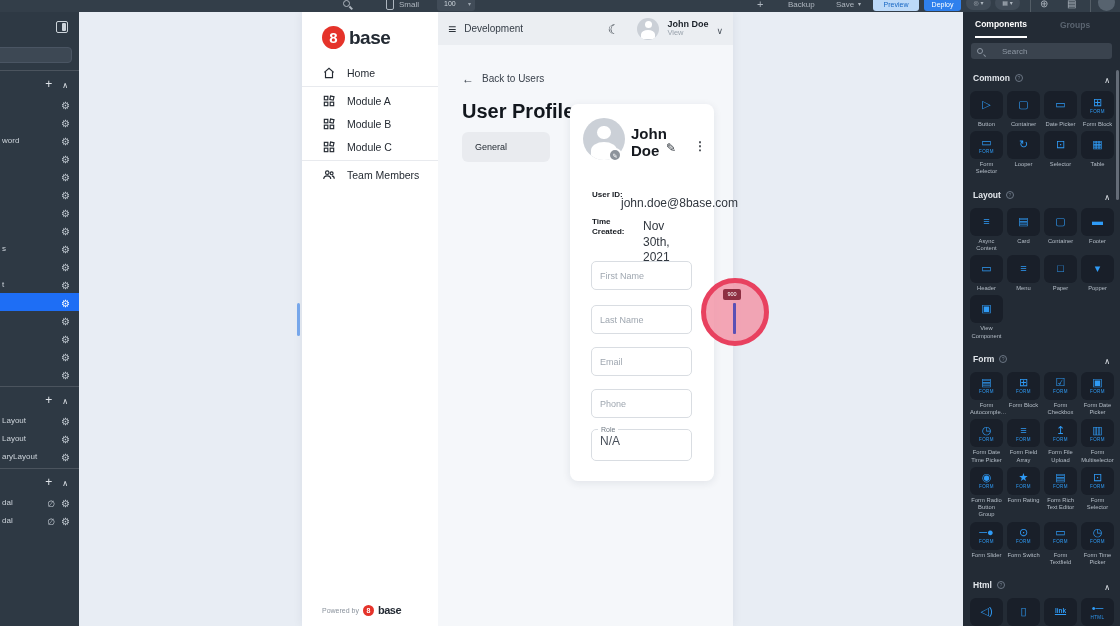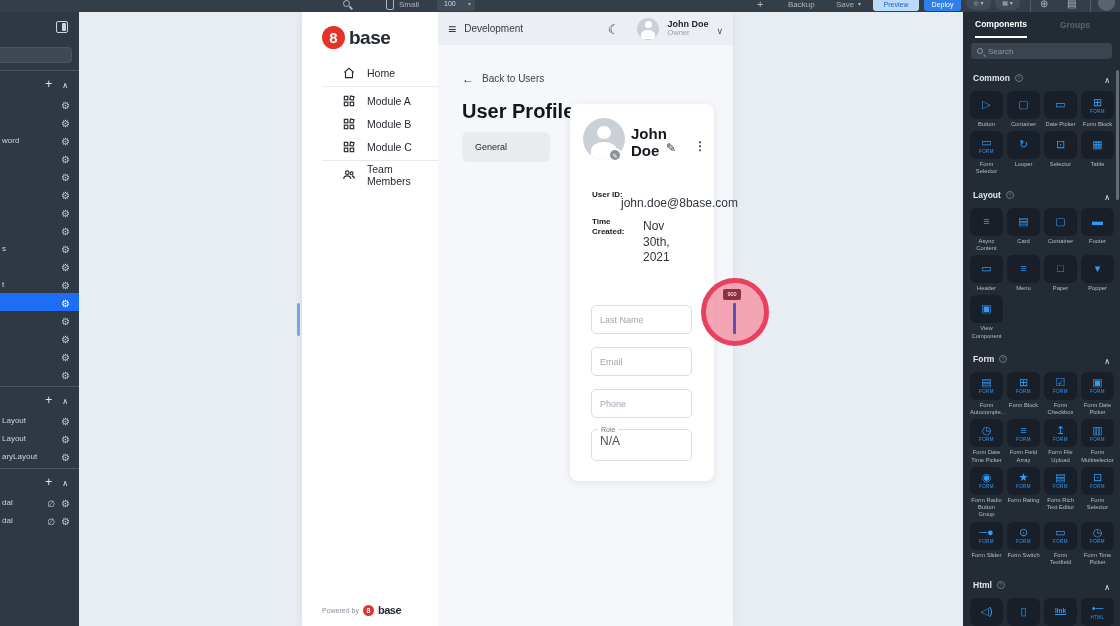--- a/index.html
+++ b/index.html
@@ -43,21 +43,21 @@
 
   
   .canvas { position:absolute; left:79px; top:12px; width:884px; height:614px; background:#e8edf4; }
 
   
   .preview { position:absolute; left:223px; top:0; width:431px; height:614px; display:flex; box-shadow:0 0 10px rgba(20,30,50,.07); }
   .pnav { width:136px; background:#fff; position:relative; flex:none; }
   .logo { display:flex; align-items:center; gap:4px; margin:14px 0 0 20px; }
   .logo-mark { width:23px; height:23px; border-radius:50%; background:#e5332a; color:#fff; font-weight:700; font-size:15px; display:flex; align-items:center; justify-content:center; }
   .logo-word { font-size:19px; font-weight:700; color:#232a33; letter-spacing:-0.5px; }
-  .pnav-menu { margin-top:12px;margin-left:20px; }
+  .pnav-menu { margin-top:12px; }
   .pnav-item { height:23px; display:flex; align-items:center; gap:11px; padding-left:20px; color:#252b33; font-size:10.5px; cursor:default; }
   .pnav-item svg { width:14px; height:14px; flex:none; }
   .pnav-divider { border-top:1px solid #e8eaee; margin:2px 0; }
   .pnav-footer { position:absolute; bottom:10px; left:20px; display:flex; align-items:center; gap:4px; }
   .pwr { font-size:7px; color:#8a929c; }
   .logo-mark.mini { width:11px; height:11px; font-size:7px; }
   .logo-word.mini { font-size:11px; }
 
   .pmain { flex:1; background:#f5f7fa; position:relative; }
   .phead { height:33px; background:#ebeef2; display:flex; align-items:center; padding:0 10px; gap:8px; }
@@ -103,21 +103,21 @@
   .drop-line { position:absolute; left:218px; top:291px; width:3px; height:33px; background:#77a7ea; border-radius:2px; z-index:25; }
   .cursor-ring { position:absolute; left:622px; top:266px; width:68px; height:68px; border-radius:50%; background:rgba(242,150,168,.85); border:5px solid #e8415f; z-index:30; }
   .cursor-badge { position:absolute; left:644px; top:277px; width:18px; height:11px; background:#8e2f42; border-radius:2px; color:#fff; font-size:5.5px; text-align:center; line-height:11px; z-index:31; }
   .cursor-caret { position:absolute; left:654px; top:291px; width:2.5px; height:31px; background:#5b50b5; border-radius:1px; z-index:31; }
 
   
   .rp { position:absolute; left:963px; top:12px; width:157px; height:614px; background:#232b35; overflow:hidden; z-index:10; }
   .rp-tabs { height:26px; display:flex; align-items:stretch; padding:0 12px; gap:33px; }
   .rp-tab { font-size:8.5px; font-weight:700; color:#5a6470; display:flex; align-items:center; }
   .rp-tab.active { color:#fff; border-bottom:2px solid #fff; }
-  .rp-search { margin:5px 8px 5px; height:16px; background:#3a434e; border-radius:3px; display:flex; align-items:center; gap:3px; padding:0 6px; }
+  .rp-search { margin:5px 8px 5px; height:16px; background:#3a434e; border-radius:3px; display:flex; align-items:center; gap:17px; padding:0 6px; }
   .rp-lens { width:6px; height:6px; border:1.3px solid #8d97a3; border-radius:50%; position:relative; flex:none; }
   .rp-lens::after { content:""; position:absolute; width:3px; height:1.3px; background:#8d97a3; transform:rotate(45deg); left:4.5px; top:5.5px; }
   .rp-search input { background:transparent; border:none; outline:none; color:#cfd6dd; font-size:8px; width:100%; }
   .rp-search input::placeholder { color:#8d97a3; }
   .rp-sec-head { display:flex; align-items:center; gap:5px; padding:5px 10px 3px; }
   .rp-sec-title { font-size:8.5px; font-weight:700; color:#e3e7ec; }
   .rp-help { width:8px; height:8px; border:1px solid #6b7684; border-radius:50%; color:#6b7684; font-size:5px; display:flex; align-items:center; justify-content:center; }
   .rp-collapse { margin-left:auto; color:#dfe4e9; }
   .rp-collapse::before { content:"∧"; font-size:8px; }
   .rp-grid { display:grid; grid-template-columns:repeat(4,33px); gap:3px 4px; padding:1px 7px 5px; }
@@ -330,21 +330,21 @@
 
       <div class="pmain">
         <div class="phead">
           <span class="burger"></span>
           <span class="env">Development</span>
           <span class="spacer"></span>
           <span class="moon"></span>
           <span class="avatar av-sm"></span>
           <span class="uinfo">
             <div class="uname">John Doe</div>
-            <div class="urole">Owner</div>
+            <div class="urole">View</div>
           </span>
           <span class="dchev"></span>
         </div>
 
         <div class="pcontent">
           <div class="back-row">
             <span class="back-arrow"></span>
             <span class="back-label">Back to Users</span>
           </div>
           <div class="page-title">User Profile</div>
@@ -356,20 +356,21 @@
           <span class="av-badge"></span>
           <div class="card-name">John Doe</div>
           <span class="pencil"></span>
           <span class="vdots"></span>
 
           <div class="fld-label" style="top:86px;">User ID:</div>
           <div class="fld-value" style="left:51px; top:92px; width:88px;">john.doe@8base.com</div>
           <div class="fld-label" style="top:113px;">Time Created:</div>
           <div class="fld-value" style="left:73px; top:115px; width:46px;">Nov 30th, 2021</div>
 
+          <input class="pf-input" style="top: 157px;" placeholder="First Name">
           <input class="pf-input" style="top: 201px;" placeholder="Last Name">
           <input class="pf-input" style="top: 243px;" placeholder="Email">
           <input class="pf-input" style="top: 285px;" placeholder="Phone">
           <fieldset class="role-fs">
             <legend>Role</legend>
             <div class="role-val">N/A</div>
           </fieldset>
         </div>
       </div>
     </div>

